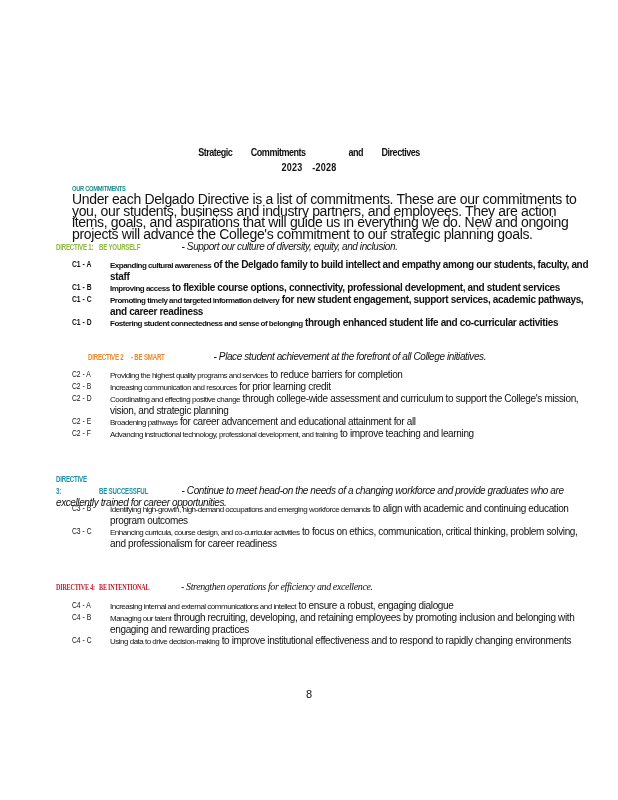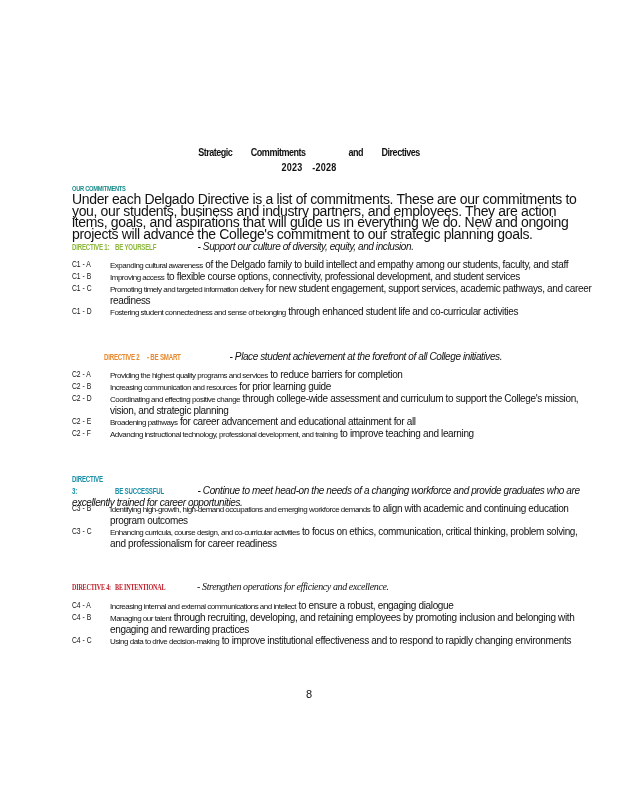--- a/index.html
+++ b/index.html
@@ -10,21 +10,21 @@
       font-size: 11px; font-weight: bold; letter-spacing: -0.6px; transform: scaleX(0.82); }
     .title .w { display: inline-block; margin: 0 10px; }
     .title .w.gap { margin-right: 40px; }
     .subtitle { position: absolute; top: 161px; left: 0; width: 618px; text-align: center;
       font-size: 11px; font-weight: bold; letter-spacing: 0.3px; transform: scaleX(0.82); }
     .subtitle span { margin: 0 6px; }
     .sec-head { position: absolute; left: 72px; font-size: 8px; font-weight: bold;
       letter-spacing: -0.4px; transform-origin: left; transform: scaleX(0.72); white-space: nowrap; }
     .intro { position: absolute; left: 72px; top: 194px; width: 520px; font-size: 14px;
       line-height: 11.5px; letter-spacing: -0.35px; }
-    .dir-head { position: absolute; left: 72px; width: 520px; font-size: 10px; line-height: 11.5px; white-space: nowrap; }
+    .dir-head { position: absolute; left: 56px; width: 520px; font-size: 10px; line-height: 11.5px; white-space: nowrap; }
     .dir-head .code, .dir-head .name { display: inline-block; font-size: 9px; font-weight: bold;
       transform-origin: left; transform: scaleX(0.68); letter-spacing: -0.3px; }
     .dir-head .code { width: 40px; }
     .dir-head .name { width: 80px; }
     .dir-head .desc { font-style: italic; letter-spacing: -0.4px; }
     .dir-head.wrap { white-space: normal; }
     .items { position: absolute; left: 72px; width: 520px; }
     .item { display: flex; font-size: 10px; line-height: 11px; }
     .item .id { width: 38px; flex: none; font-size: 9px; transform-origin: left; transform: scaleX(0.75); }
     .item .txt { flex: 1; letter-spacing: -0.35px; }
@@ -47,21 +47,21 @@
   </div>
 
   <div class="sec-head" style="top:184px;color:#1a8c8c;">OUR COMMITMENTS</div>
   <div class="intro">Under each Delgado Directive is a list of commitments. These are our commitments to you, our students, business and industry partners, and employees. They are action items, goals, and aspirations that will guide us in everything we do. New and ongoing projects will advance the College's commitment to our strategic planning goals.</div>
 
   <div class="dir-head" style="top:241px;">
     <span class="code" style="color:#8db83b;">DIRECTIVE 1:</span>
     <span class="name" style="color:#8db83b;">BE YOURSELF</span>
     <span class="desc">- Support our culture of diversity, equity, and inclusion.</span>
   </div>
-  <div class="items" style="top:259px;">
+  <div class="items" style="top:259px;font-weight:bold;">
     <div class="item">
         <span class="id">C1 - A</span>
         <span class="txt"><span class="lead">Expanding cultural awareness</span> <span>of the Delgado family to build intellect and empathy among our students, faculty, and staff</span></span>
       </div>
     <div class="item">
         <span class="id">C1 - B</span>
         <span class="txt"><span class="lead">Improving access</span> <span>to flexible course options, connectivity, professional development, and student services</span></span>
       </div>
     <div class="item">
         <span class="id">C1 - C</span>
@@ -78,21 +78,21 @@
     <span class="name" style="color:#e8882c;">- BE SMART</span>
     <span class="desc">- Place student achievement at the forefront of all College initiatives.</span>
   </div>
   <div class="items" style="top:369px;">
     <div class="item">
         <span class="id">C2 - A</span>
         <span class="txt"><span class="lead">Providing the highest quality programs and services</span> <span>to reduce barriers for completion</span></span>
       </div>
     <div class="item">
         <span class="id">C2 - B</span>
-        <span class="txt"><span class="lead">Increasing communication and resources</span> <span>for prior learning guide</span></span>
+        <span class="txt"><span class="lead">Increasing communication and resources</span> <span>for prior learning credit</span></span>
       </div>
     <div class="item">
         <span class="id">C2 - D</span>
         <span class="txt"><span class="lead">Coordinating and effecting positive change</span> <span>through college-wide assessment and curriculum to support the College's mission, vision, and strategic planning</span></span>
       </div>
     <div class="item">
         <span class="id">C2 - E</span>
         <span class="txt"><span class="lead">Broadening pathways</span> <span>for career advancement and educational attainment for all</span></span>
       </div>
     <div class="item">

